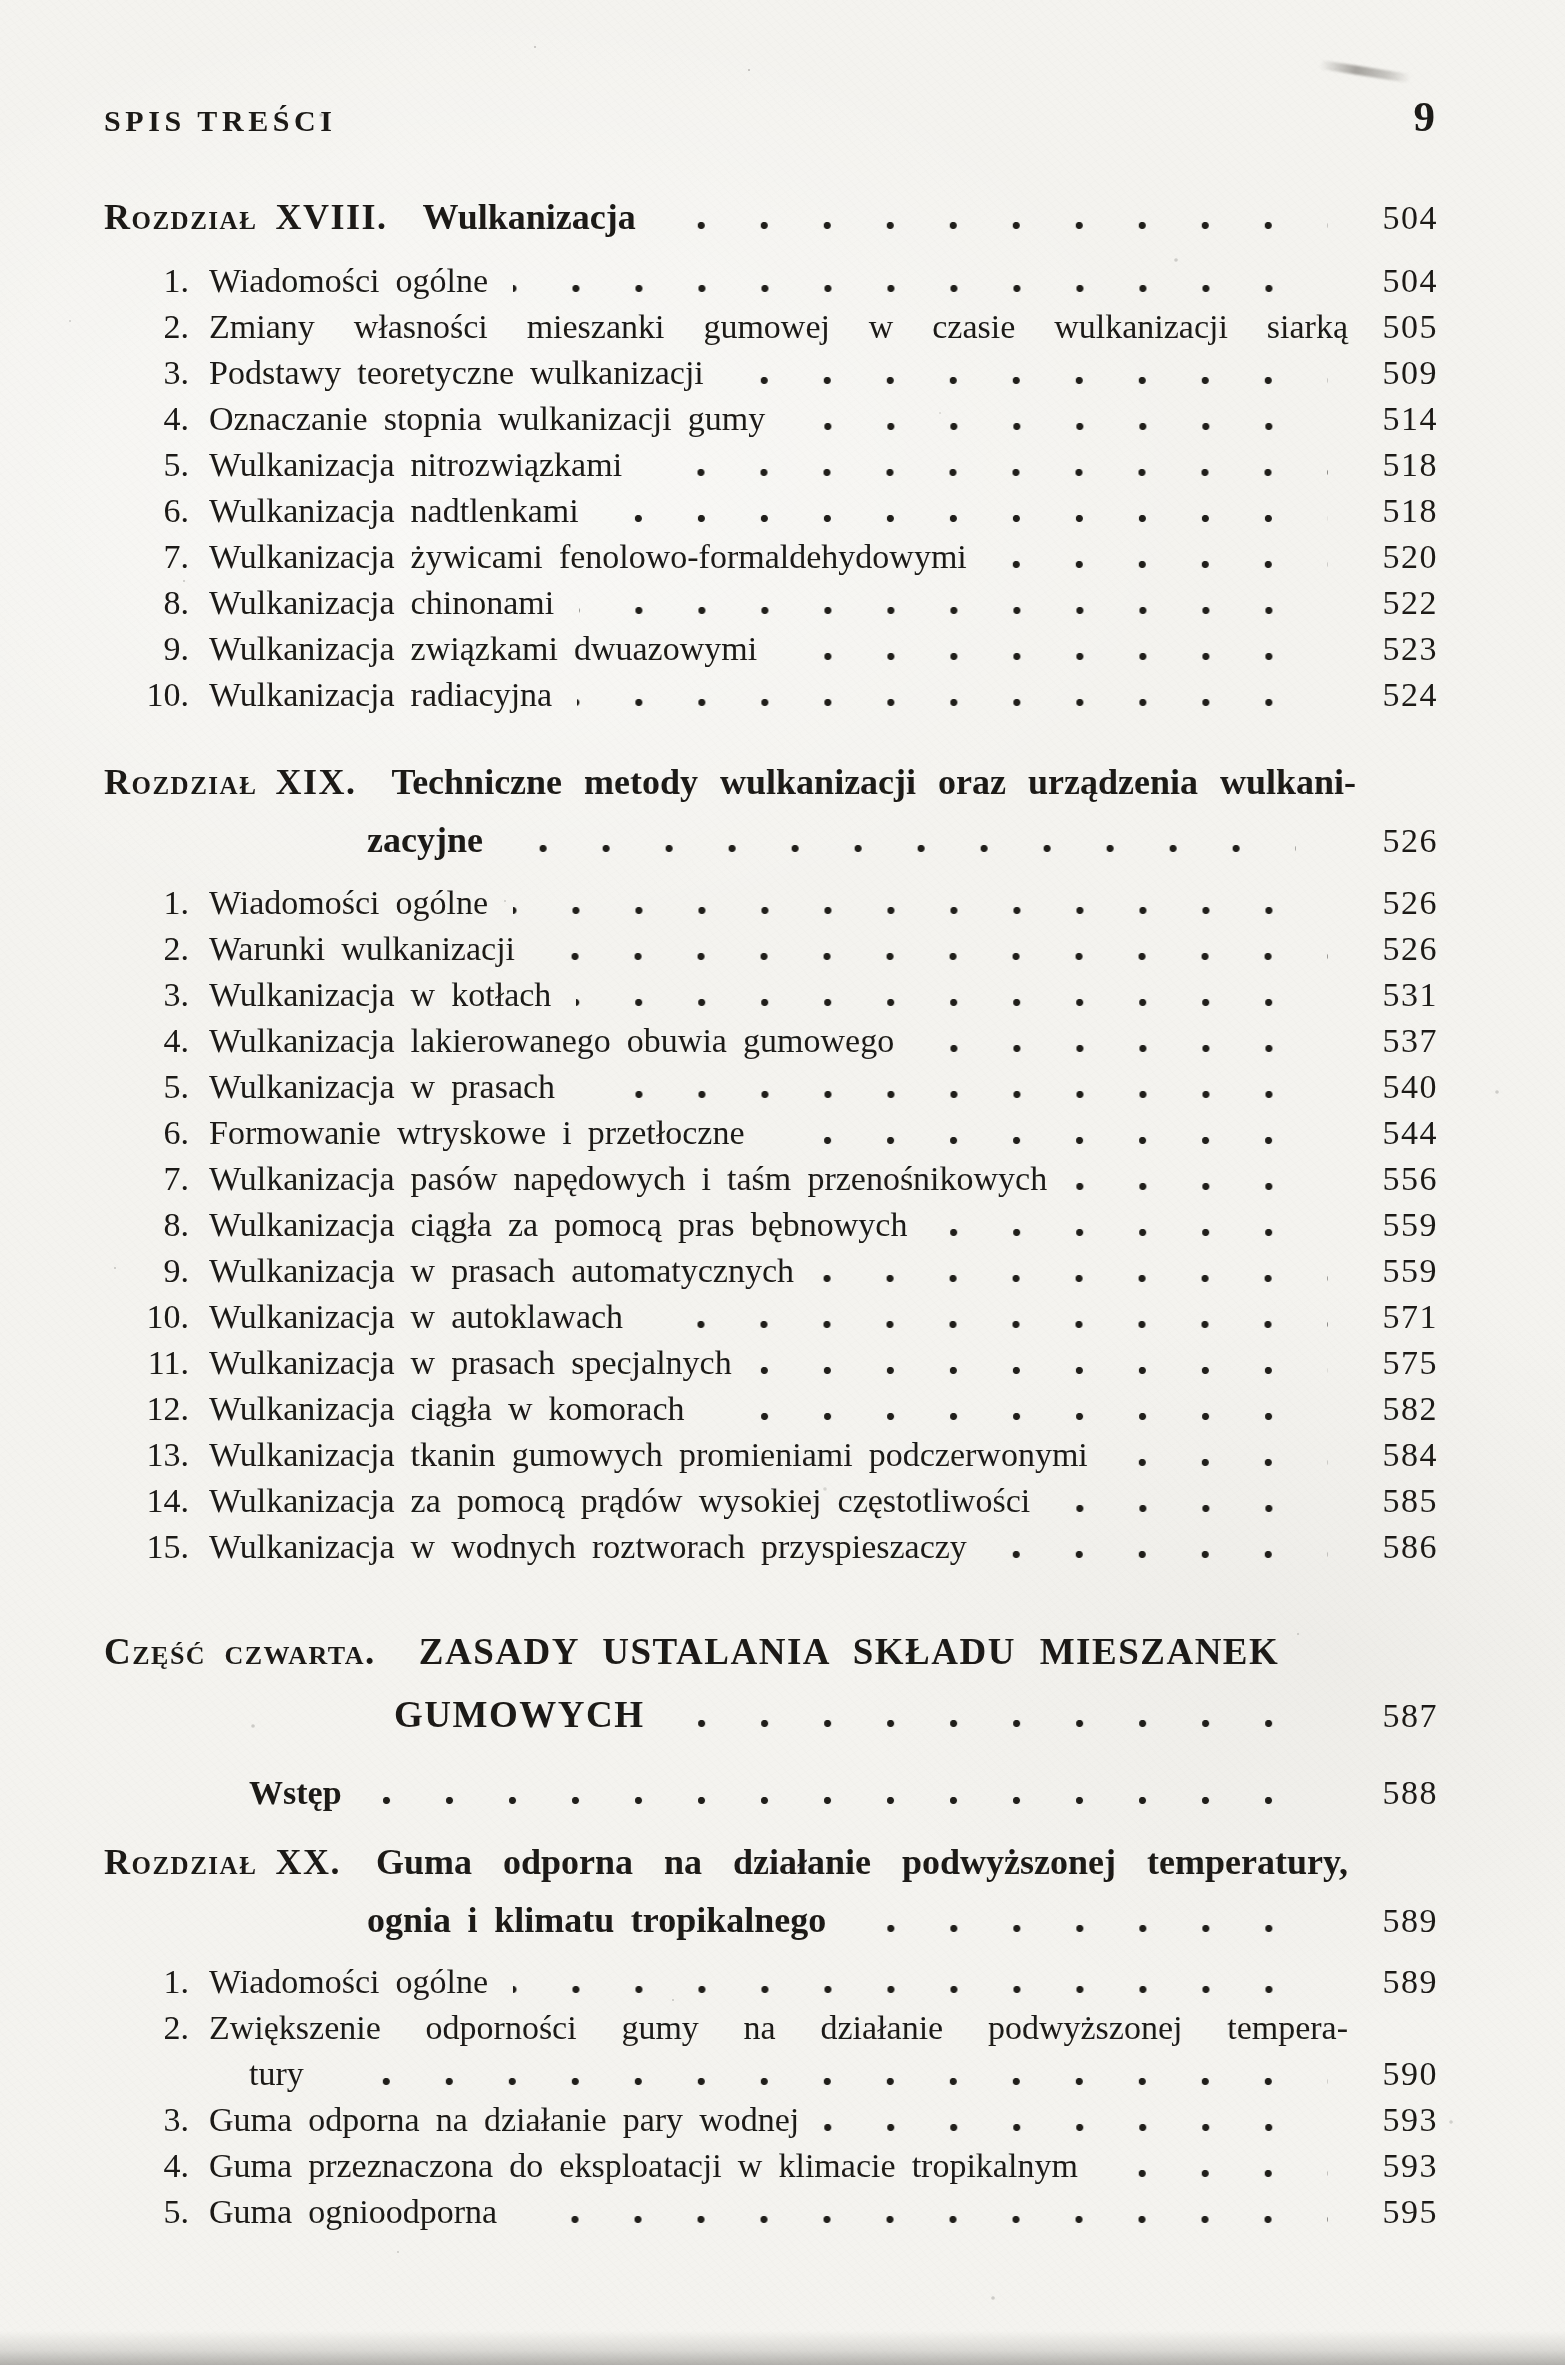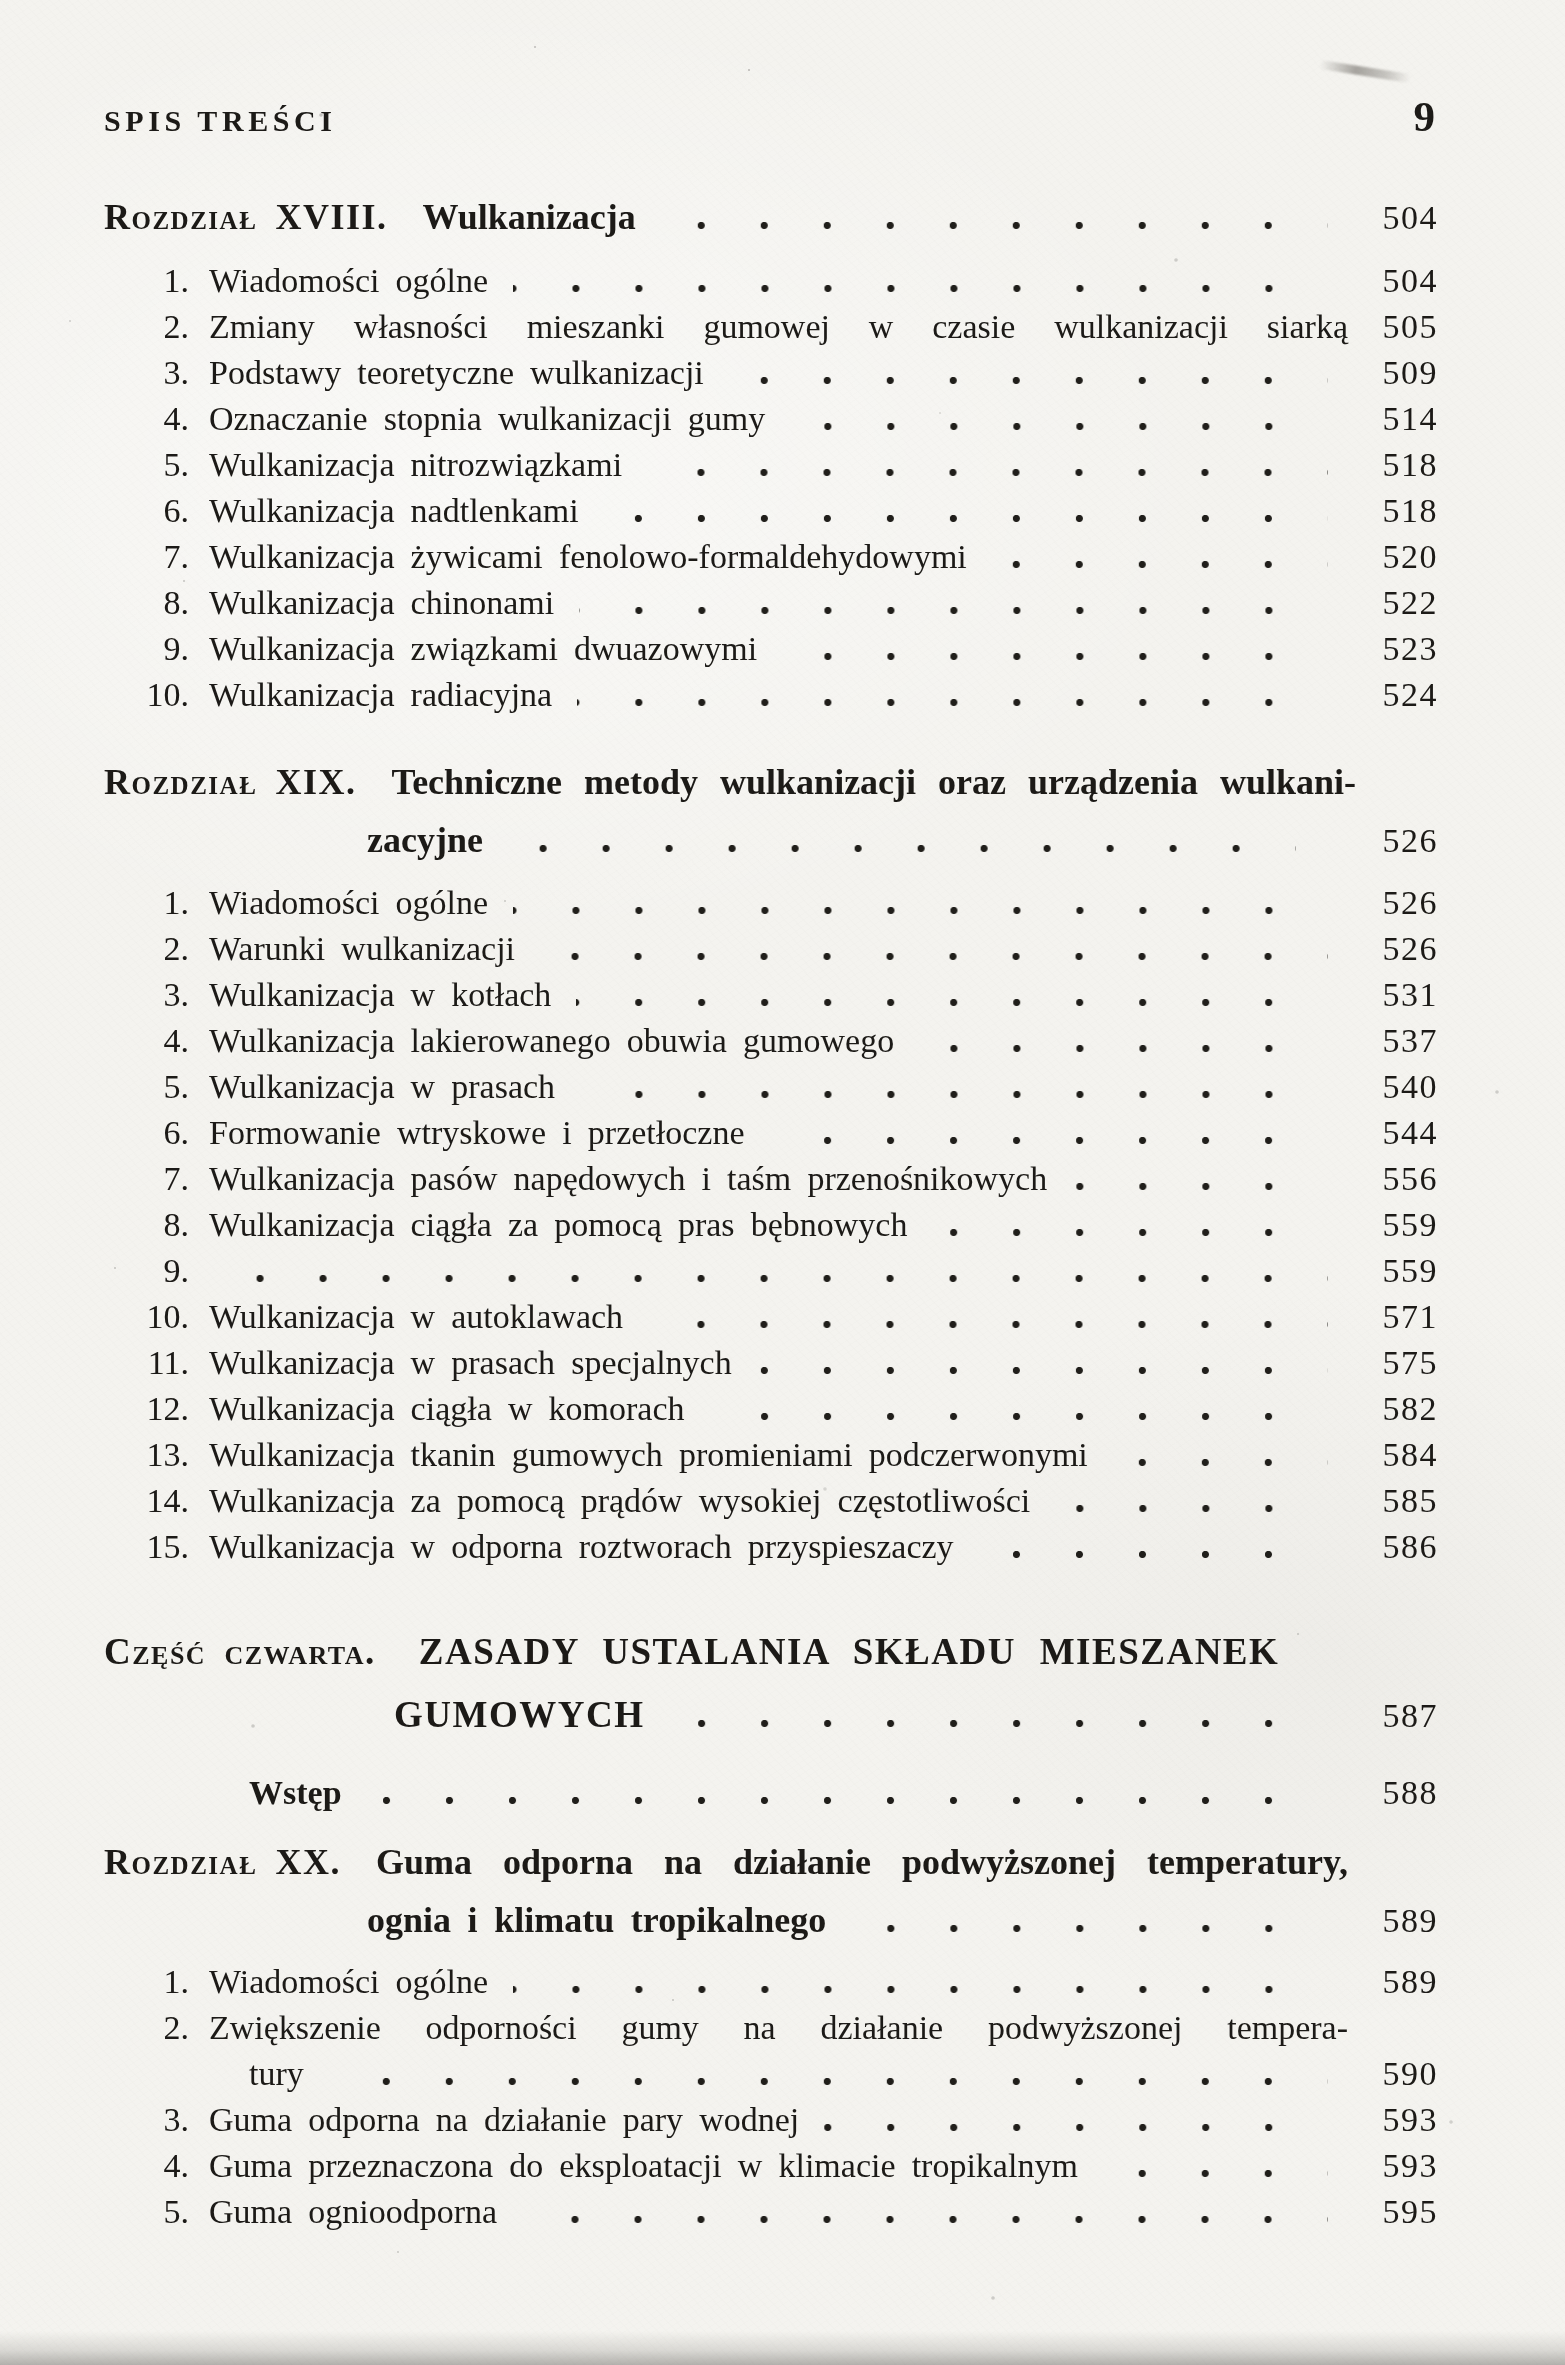--- a/index.html
+++ b/index.html
@@ -221,20 +221,21 @@
             <span class="pagenum">556</span>
           </div>
           <div class="row item">
             <span class="num">8.</span>
             <span class="text">Wulkanizacja ciągła za pomocą pras bębnowych</span>
             <div class="leader"></div>
             <span class="pagenum">559</span>
           </div>
           <div class="row item">
             <span class="num">9.</span>
+            <span class="text">Wulkanizacja w prasach automatycznych</span>
             <div class="leader"></div>
             <span class="pagenum">559</span>
           </div>
           <div class="row item">
             <span class="num">10.</span>
             <span class="text">Wulkanizacja w autoklawach</span>
             <div class="leader"></div>
             <span class="pagenum">571</span>
           </div>
           <div class="row item">
@@ -256,21 +257,21 @@
             <span class="pagenum">584</span>
           </div>
           <div class="row item">
             <span class="num">14.</span>
             <span class="text">Wulkanizacja za pomocą prądów wysokiej częstotliwości</span>
             <div class="leader"></div>
             <span class="pagenum">585</span>
           </div>
           <div class="row item">
             <span class="num">15.</span>
-            <span class="text">Wulkanizacja w odporna roztworach przyspieszaczy</span>
+            <span class="text">Wulkanizacja w wodnych roztworach przyspieszaczy</span>
             <div class="leader"></div>
             <span class="pagenum">586</span>
           </div>
         </section>
         <section class="sec sec-2">
           <div class="row part-head spread">
             <span class="label">Część czwarta.</span>
             <span class="text">ZASADY USTALANIA SKŁADU MIESZANEK</span>
           </div>
           <div class="row part-cont">

